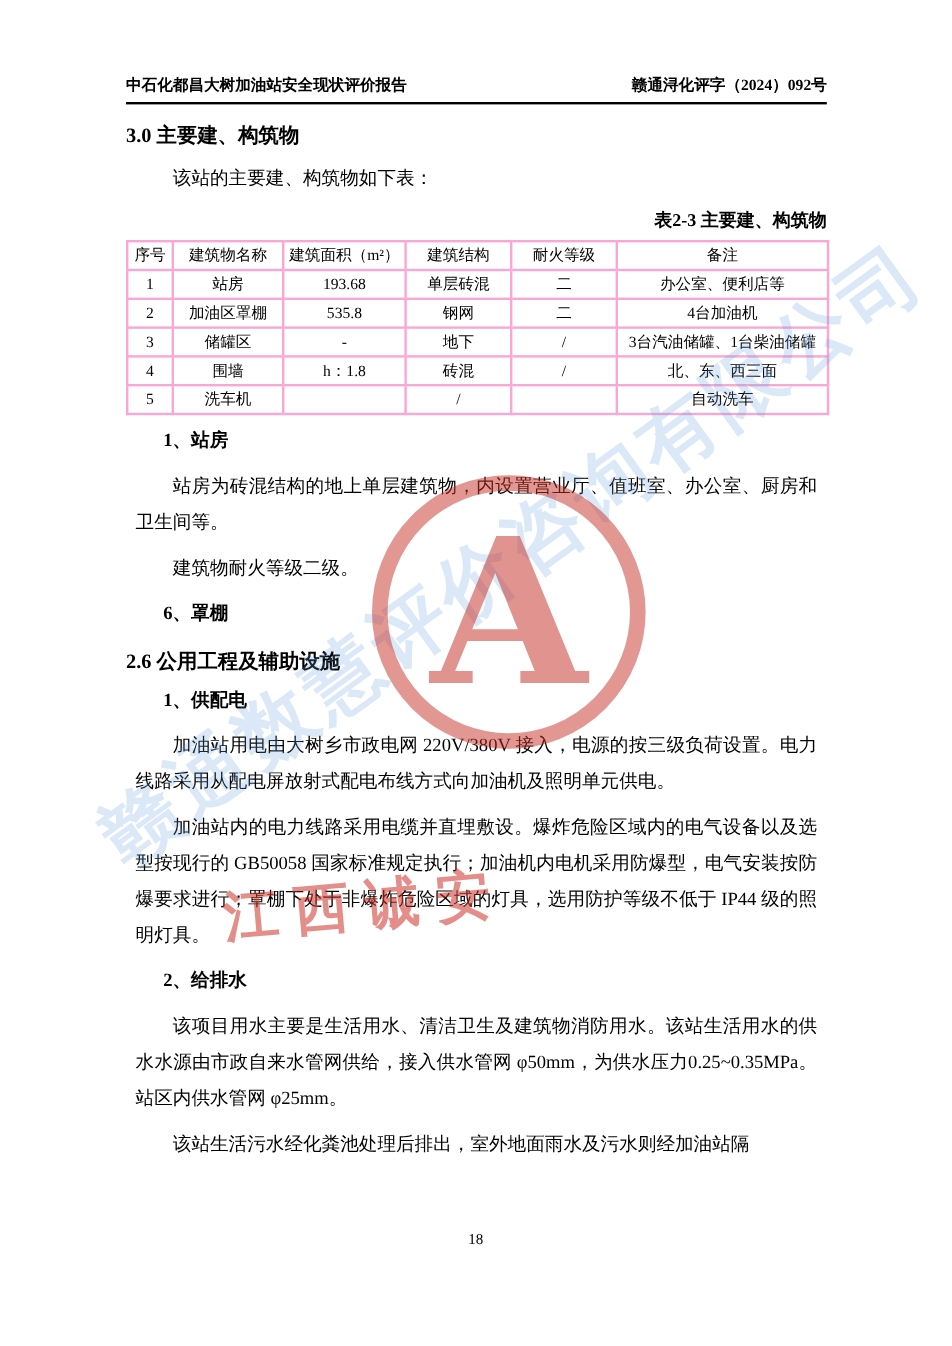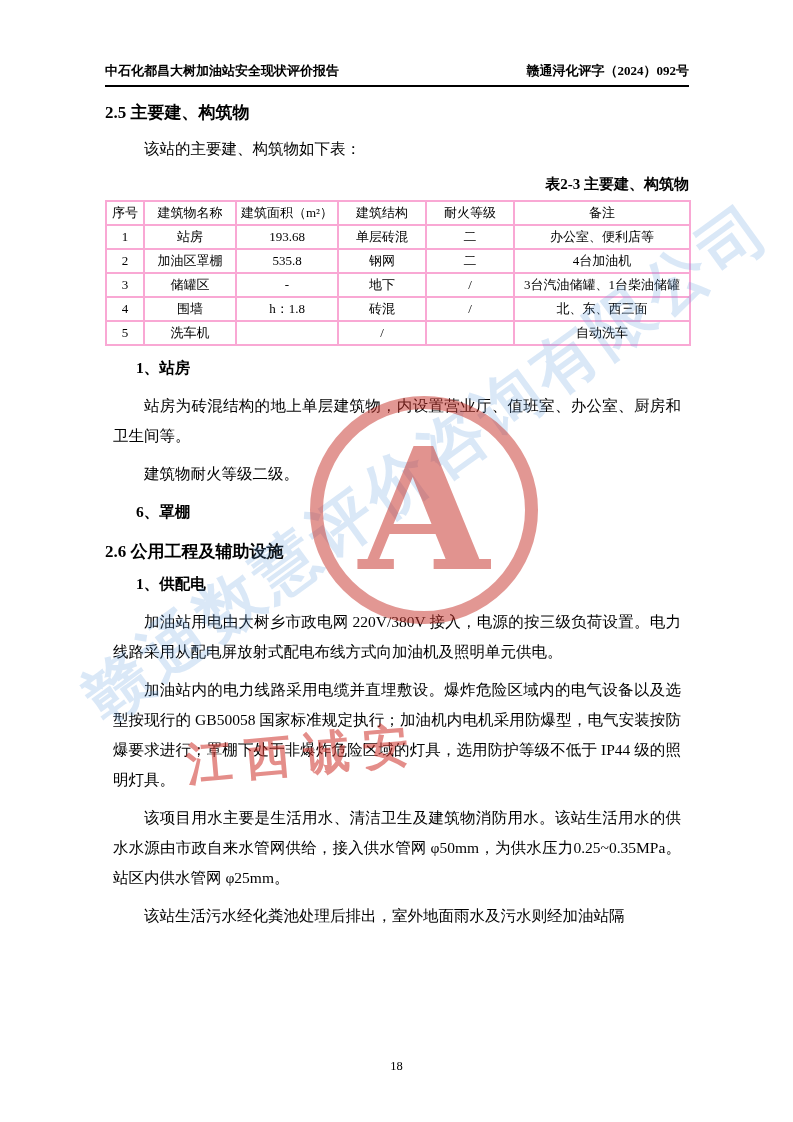--- a/index.html
+++ b/index.html
@@ -29,21 +29,21 @@
   .table-caption { text-align:right; font-weight:bold; font-size:15px; line-height:25px; margin:1px 0 3px; }
   table.buildings { width:100%; border-collapse:collapse; font-size:13px; table-layout:fixed; }
   table.buildings th, table.buildings td {
     border:2px solid #f9a8d4; text-align:center; vertical-align:middle;
     padding:1px 3px; height:20px; font-weight:normal;
     overflow:hidden; white-space:nowrap;
   }
   .tbl-gap { height:4px; }
 
   .page-number {
-    position:absolute; left:0; right:0; bottom:48px; text-align:center;
+    position:absolute; left:0; right:0; bottom:81px; text-align:center;
     font-size:12.5px;
   }
 
   
   .wm { position:absolute; inset:0; pointer-events:none; z-index:5; }
   .wm-diag {
     position:absolute; left:92px; top:662px; white-space:nowrap;
     font-size:64px; font-weight:bold; letter-spacing:5px;
     color:rgba(100,160,220,0.24);
     transform:rotate(-36deg); transform-origin:0 50%;
@@ -73,21 +73,21 @@
 
 <div class="page">
 
   <div class="content">
 
     <div class="doc-header">
       <span>中石化都昌大树加油站安全现状评价报告</span>
       <span>赣通浔化评字（2024）092号</span>
     </div>
 
-    <div class="h-section">2.5 主要建、构筑物</div>
+    <div class="h-section">3.0 主要建、构筑物</div>
 
     <p class="para">该站的主要建、构筑物如下表：</p>
 
     <div class="table-caption">表2-3 主要建、构筑物</div>
 
     <table class="buildings">
       <colgroup>
         <col style="width:38px">
           <col style="width:92px">
           <col style="width:102px">
@@ -154,20 +154,21 @@
     <p class="para">建筑物耐火等级二级。</p>
 
     <div class="sub-heading">6、罩棚</div>
 
     <div class="h-section second">2.6 公用工程及辅助设施</div>
 
     <div class="sub-heading">1、供配电</div>
     <p class="para">加油站用电由大树乡市政电网 220V/380V 接入，电源的按三级负荷设置。电力线路采用从配电屏放射式配电布线方式向加油机及照明单元供电。</p>
     <p class="para">加油站内的电力线路采用电缆并直埋敷设。爆炸危险区域内的电气设备以及选型按现行的 GB50058 国家标准规定执行；加油机内电机采用防爆型，电气安装按防爆要求进行；罩棚下处于非爆炸危险区域的灯具，选用防护等级不低于 IP44 级的照明灯具。</p>
 
+    <div class="sub-heading">2、给排水</div>
     <p class="para">该项目用水主要是生活用水、清洁卫生及建筑物消防用水。该站生活用水的供水水源由市政自来水管网供给，接入供水管网 φ50mm，为供水压力0.25~0.35MPa。站区内供水管网 φ25mm。</p>
     <p class="para">该站生活污水经化粪池处理后排出，室外地面雨水及污水则经加油站隔</p>
 
   </div>
 
   <div class="wm">
     <div class="wm-diag">赣通数慧评价咨询有限公司</div>
     <div class="wm-circle"></div>
     <div class="wm-a">A</div>
     <div class="wm-red">江西诚安</div>

